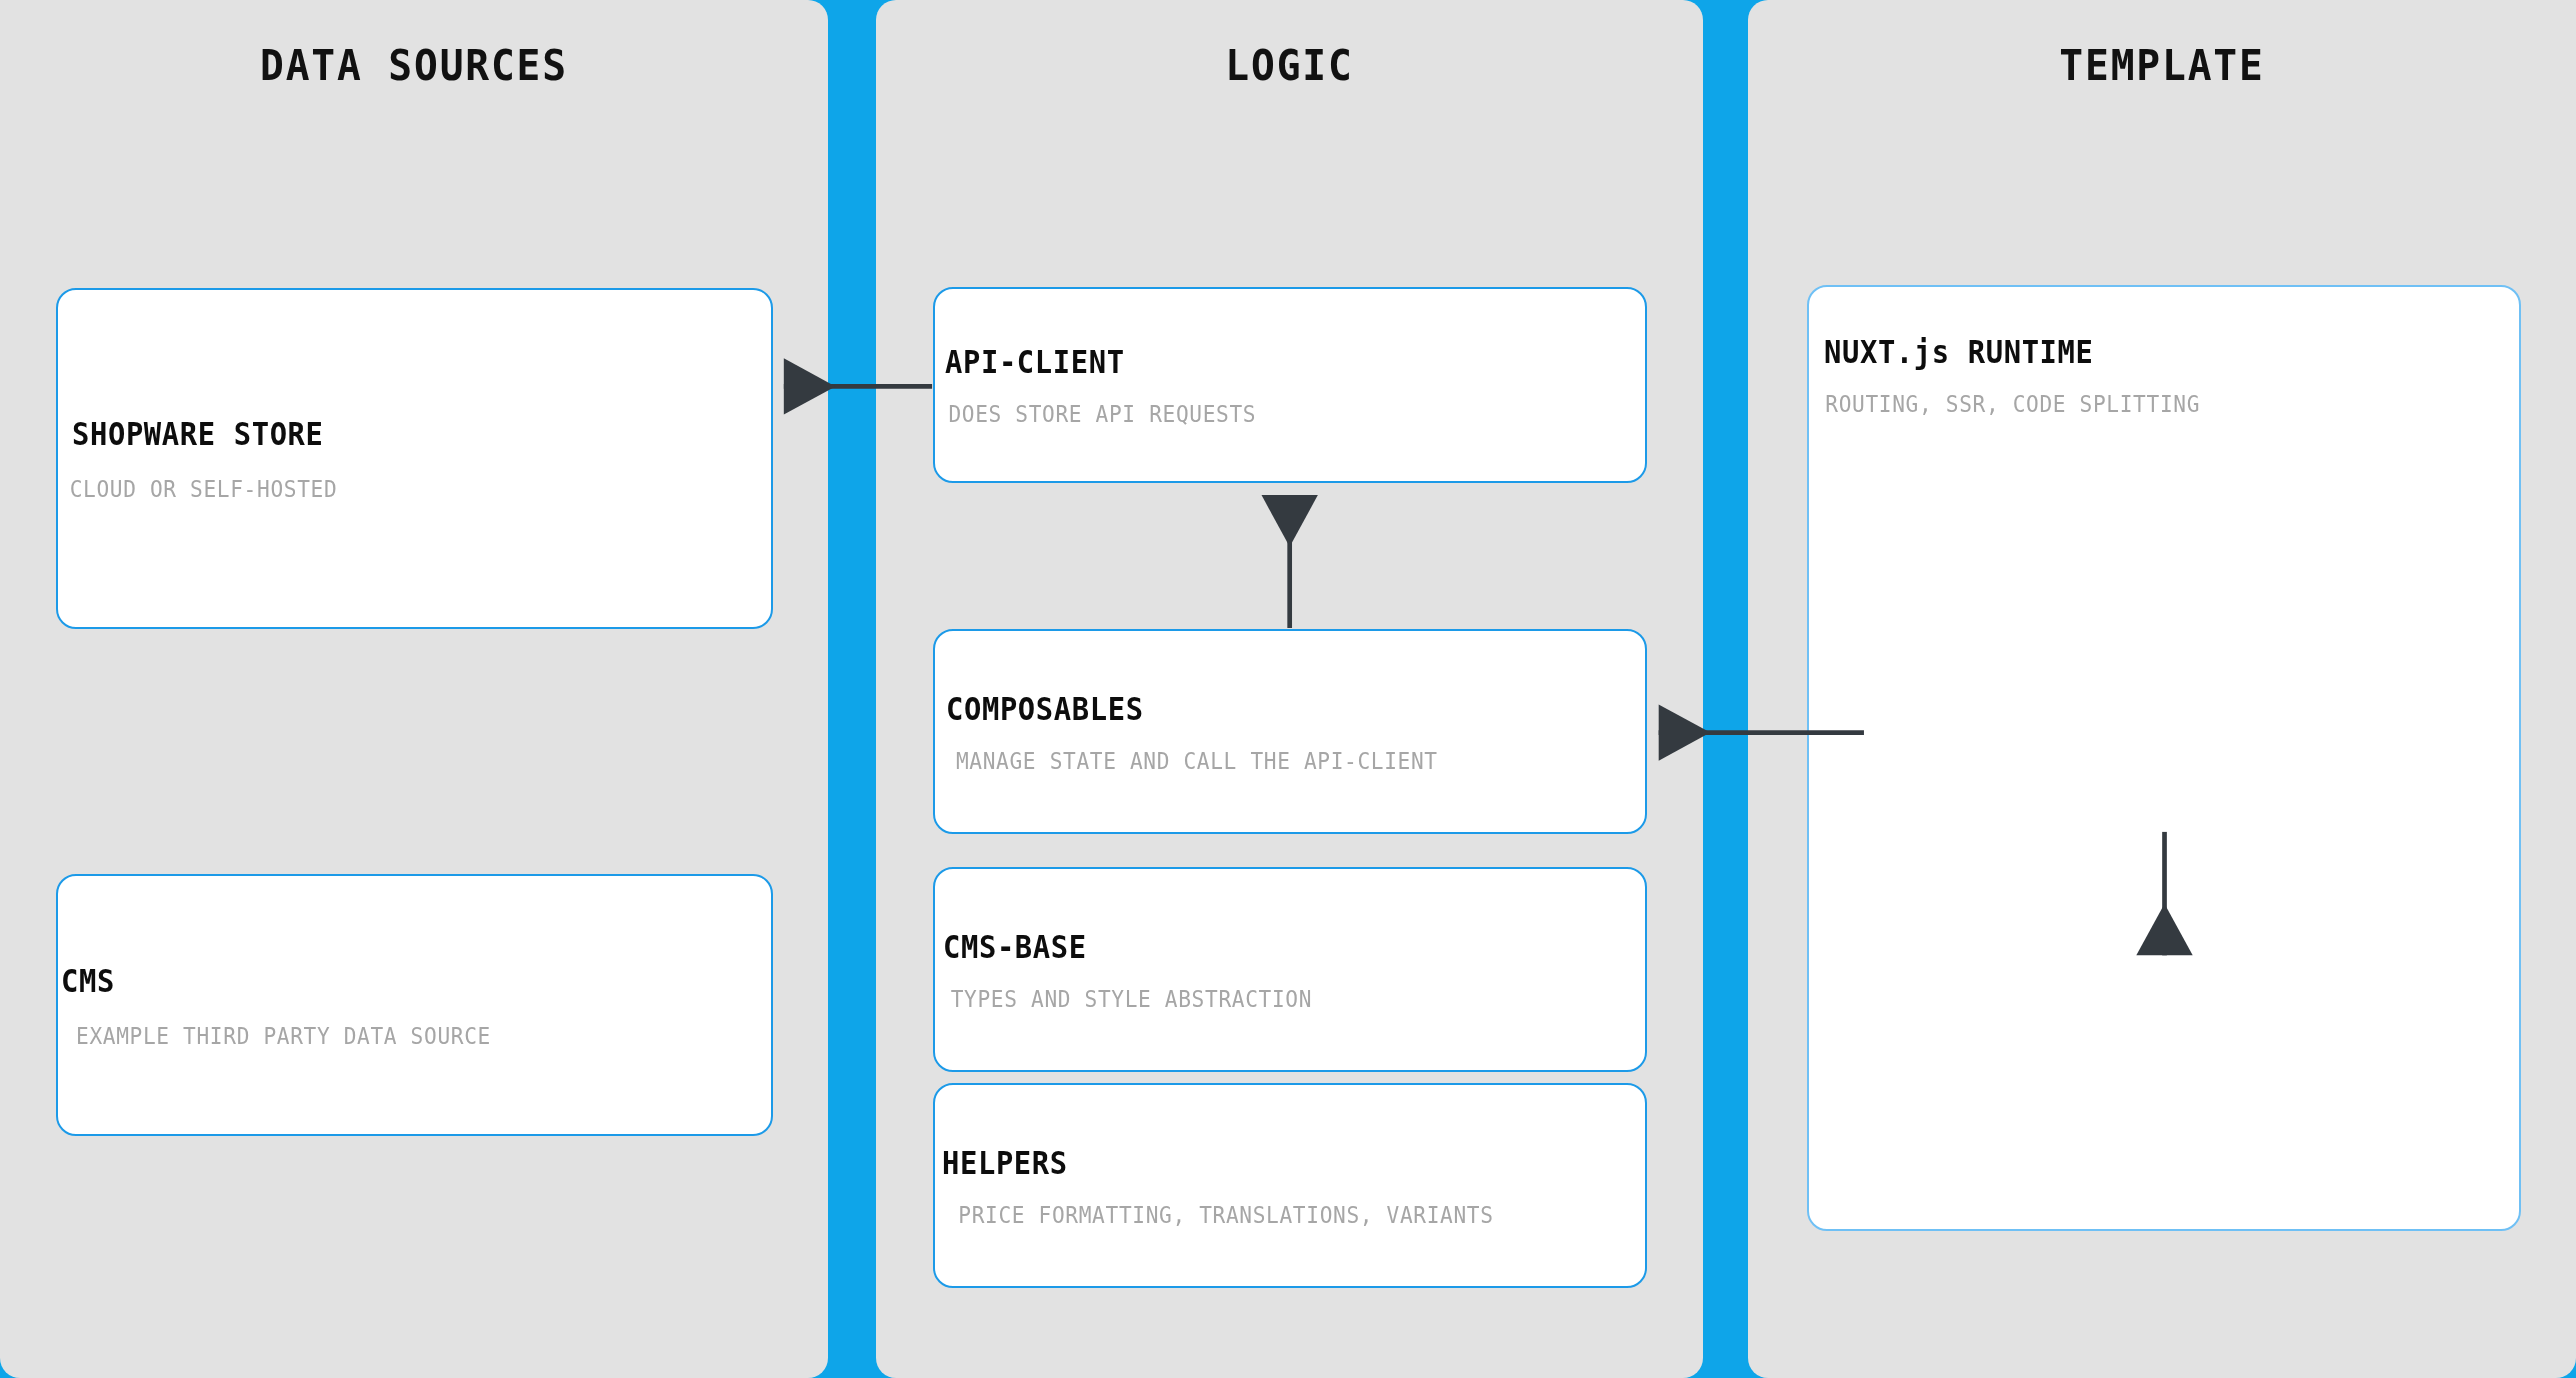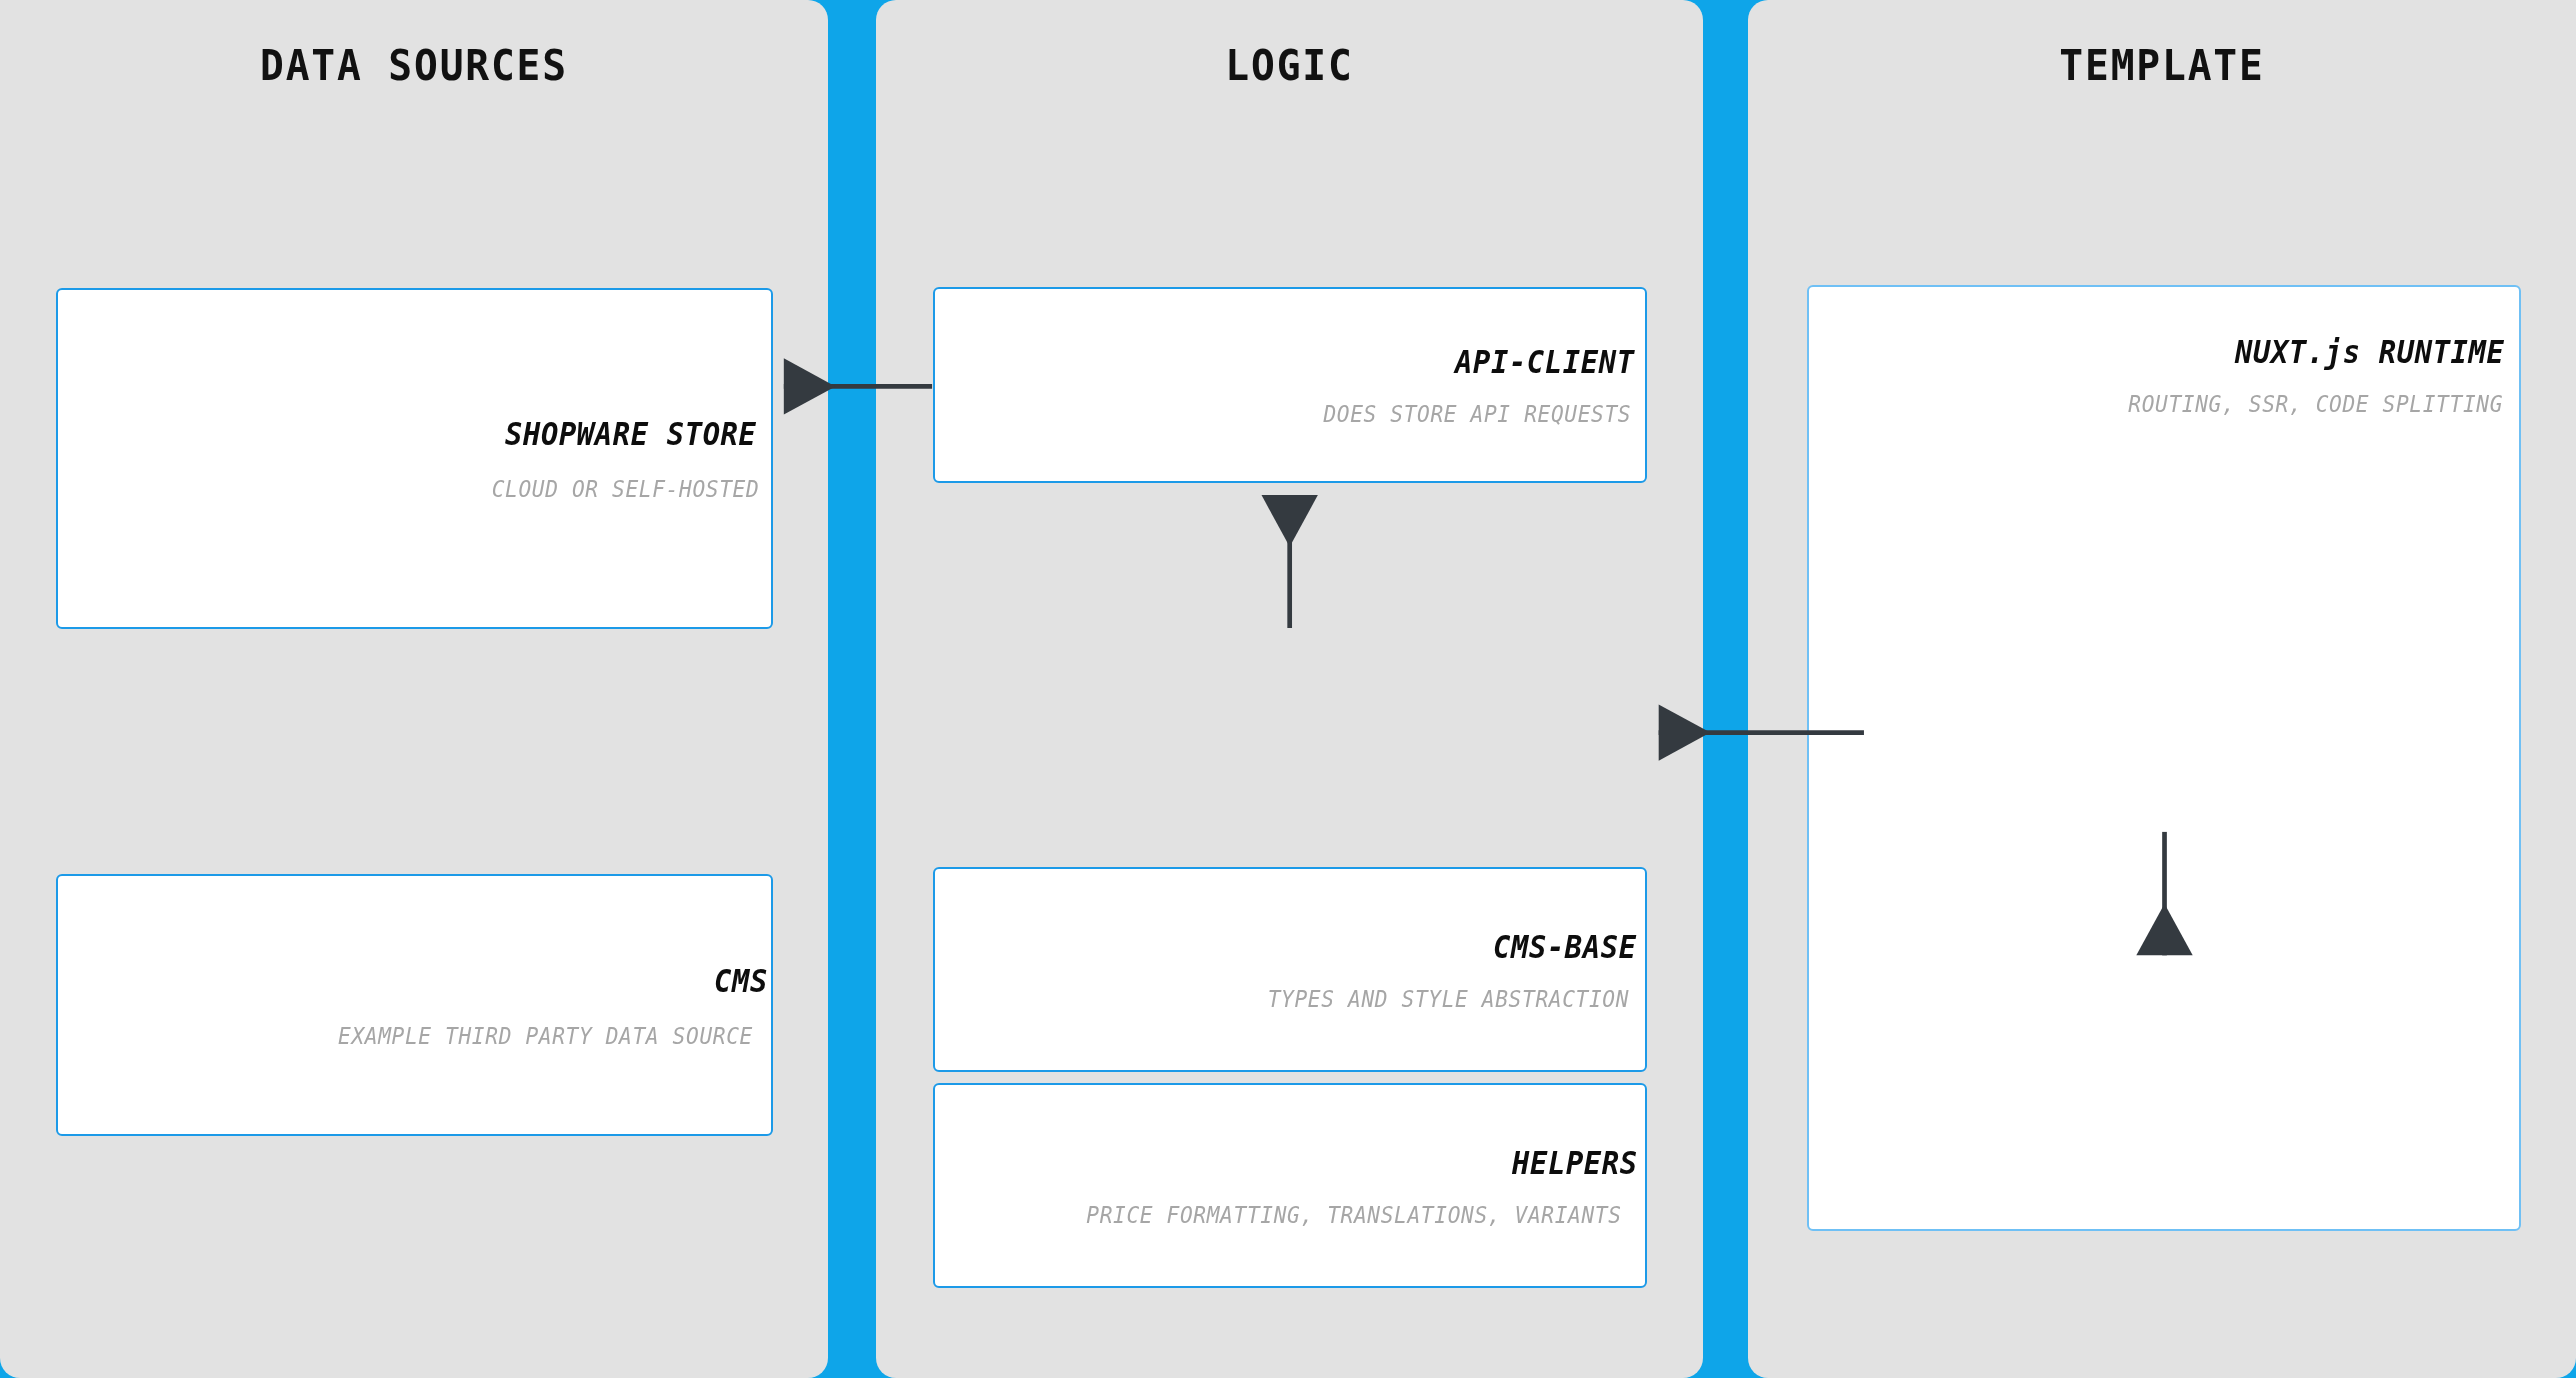--- a/index.html
+++ b/index.html
@@ -35,27 +35,26 @@
     color:#111111;
     font-family:"DejaVu Sans Mono","Liberation Mono",monospace;
     transform:scaleX(0.92);
   }
 
   
   .node{
     position:absolute;
     background:#ffffff;
     border:2.7px solid #1c9ae8;
-    border-radius:6px;
+    border-radius:20px;
     box-sizing:border-box;
     display:flex;
     flex-direction:column;
-    align-items:flex-end;
+    align-items:flex-start;
     justify-content:center;
-    font-style:italic;
   }
   .node.light{ border-color:#6fc0f5; border-width:2.7px; }
   .node.container{ justify-content:flex-start; }
 
   .node-title{
     font-size:32px;
     font-weight:700;
     color:#0d0d0d;
     letter-spacing:0.7px;
     text-align:center;
@@ -103,20 +102,24 @@
 
   <div class="column" id="col-logic">
     <div class="column-title">LOGIC</div>
   </div>
 
   <div class="node" style="left:933px;top:287px;width:714px;height:196px;">
     <div class="node-title">API-CLIENT</div>
     <div class="node-sub tight">DOES STORE API REQUESTS</div>
   </div>
 
+  <div class="node" style="left:933px;top:629px;width:714px;height:205px;">
+    <div class="node-title">COMPOSABLES</div>
+    <div class="node-sub tight">MANAGE STATE AND CALL THE API-CLIENT</div>
+  </div>
 
   <div class="node" style="left:933px;top:867px;width:714px;height:205px;">
     <div class="node-title">CMS-BASE</div>
     <div class="node-sub tight">TYPES AND STYLE ABSTRACTION</div>
   </div>
 
   <div class="node" style="left:933px;top:1083px;width:714px;height:205px;">
     <div class="node-title">HELPERS</div>
     <div class="node-sub tight">PRICE FORMATTING, TRANSLATIONS, VARIANTS</div>
   </div>

